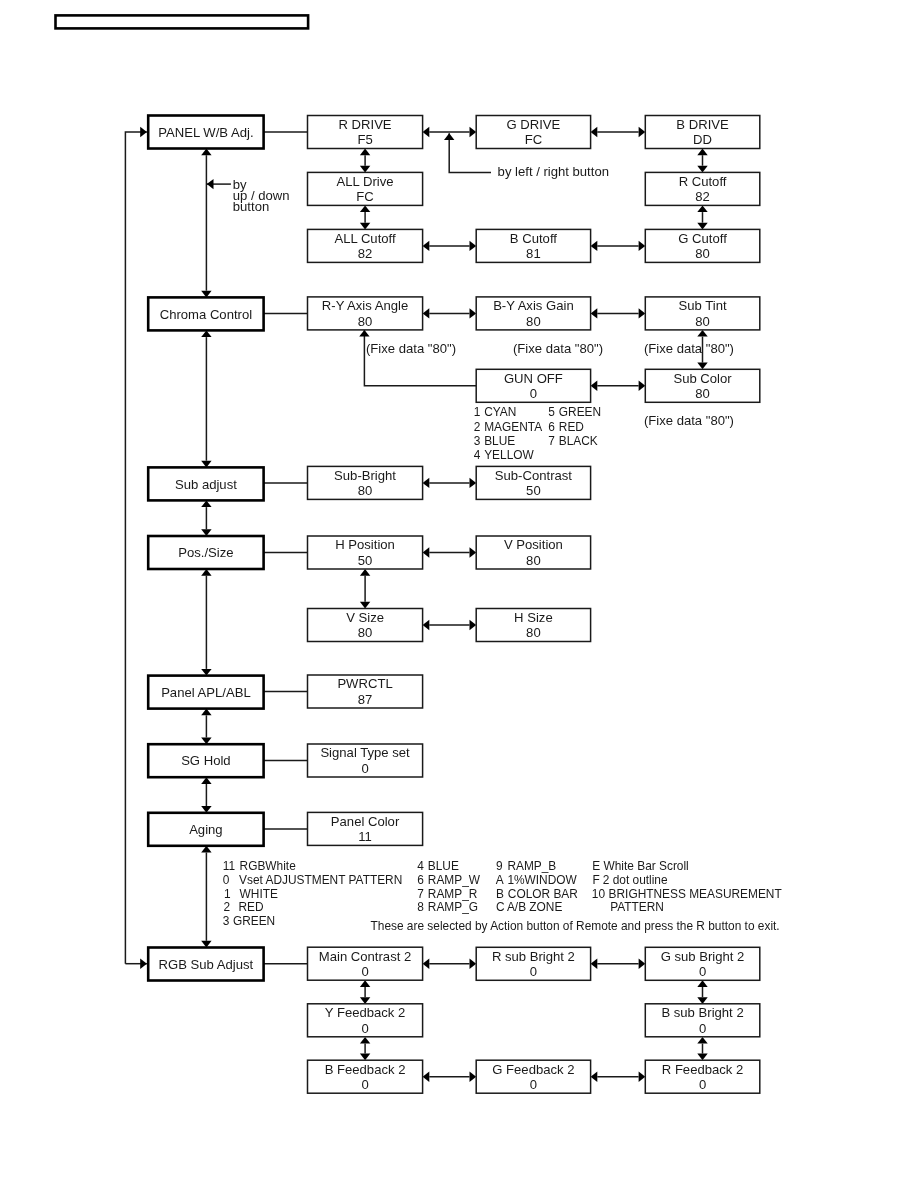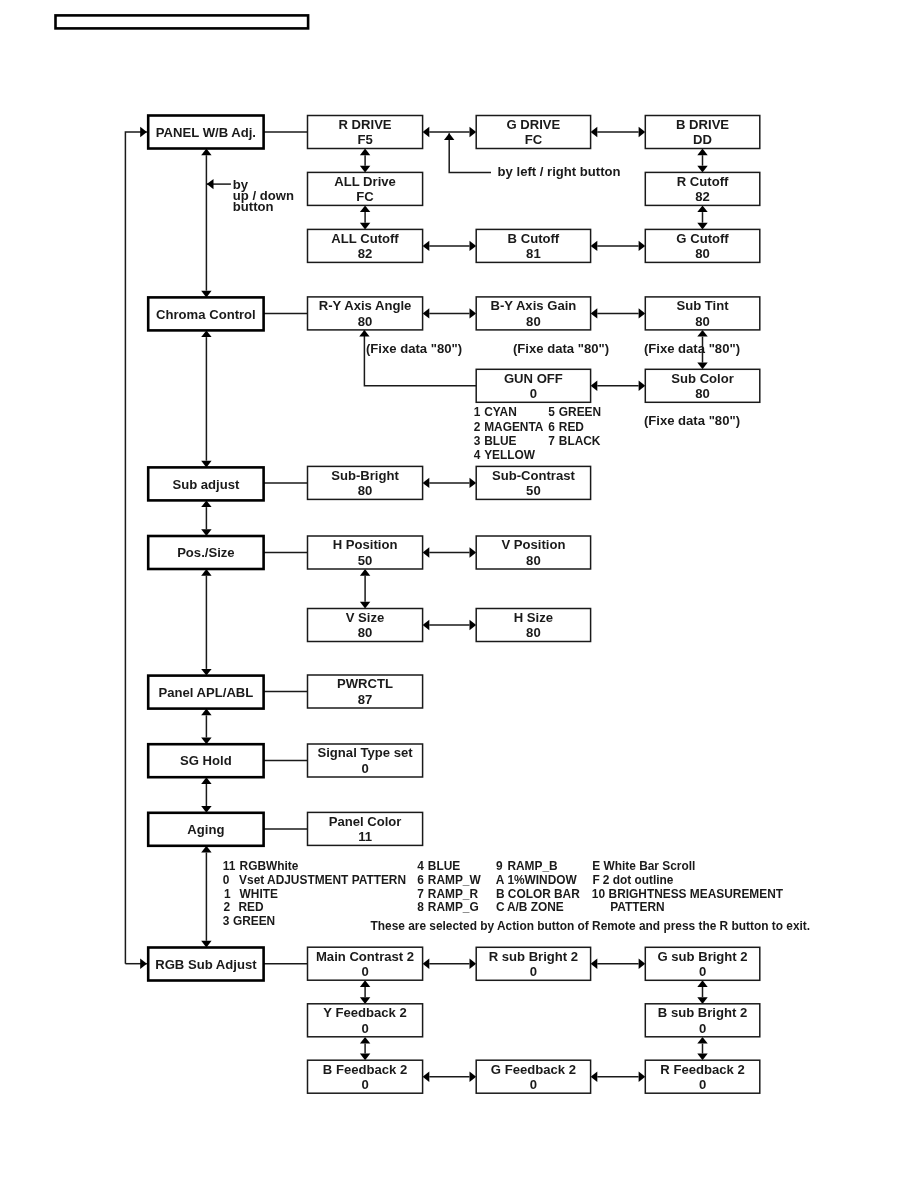--- a/index.html
+++ b/index.html
@@ -1,18 +1,18 @@
 <!DOCTYPE html>
 <html><head>
 <meta charset="utf-8">
 <title>Service Adjustment Flow</title>
 <style>
   html,body{margin:0;padding:0;background:#ffffff;}
   body{width:918px;height:1188px;overflow:hidden;font-family:"Liberation Sans",sans-serif;}
-  #page{position:relative;width:918px;height:891px;background:#fff;font-weight:bold;}
+  #page{position:relative;width:918px;height:891px;background:#fff;}
   svg#diagram{position:absolute;left:0;top:0;width:918px;height:1188px;will-change:transform;}
   .bx{fill:#ffffff;stroke:#1a1a1a;stroke-width:1.5;}
   .bxb{fill:#ffffff;stroke:#000000;stroke-width:2.6;}
   .ln{stroke:#1a1a1a;stroke-width:1.5;fill:none;}
   .ah{fill:#000000;}
   text{font-family:"Liberation Sans",sans-serif;fill:#1a1a1a;}
   .t{font-size:13.1px;}
   .tc{text-anchor:middle;}
   .lg{font-size:11.9px;}
 </style>

